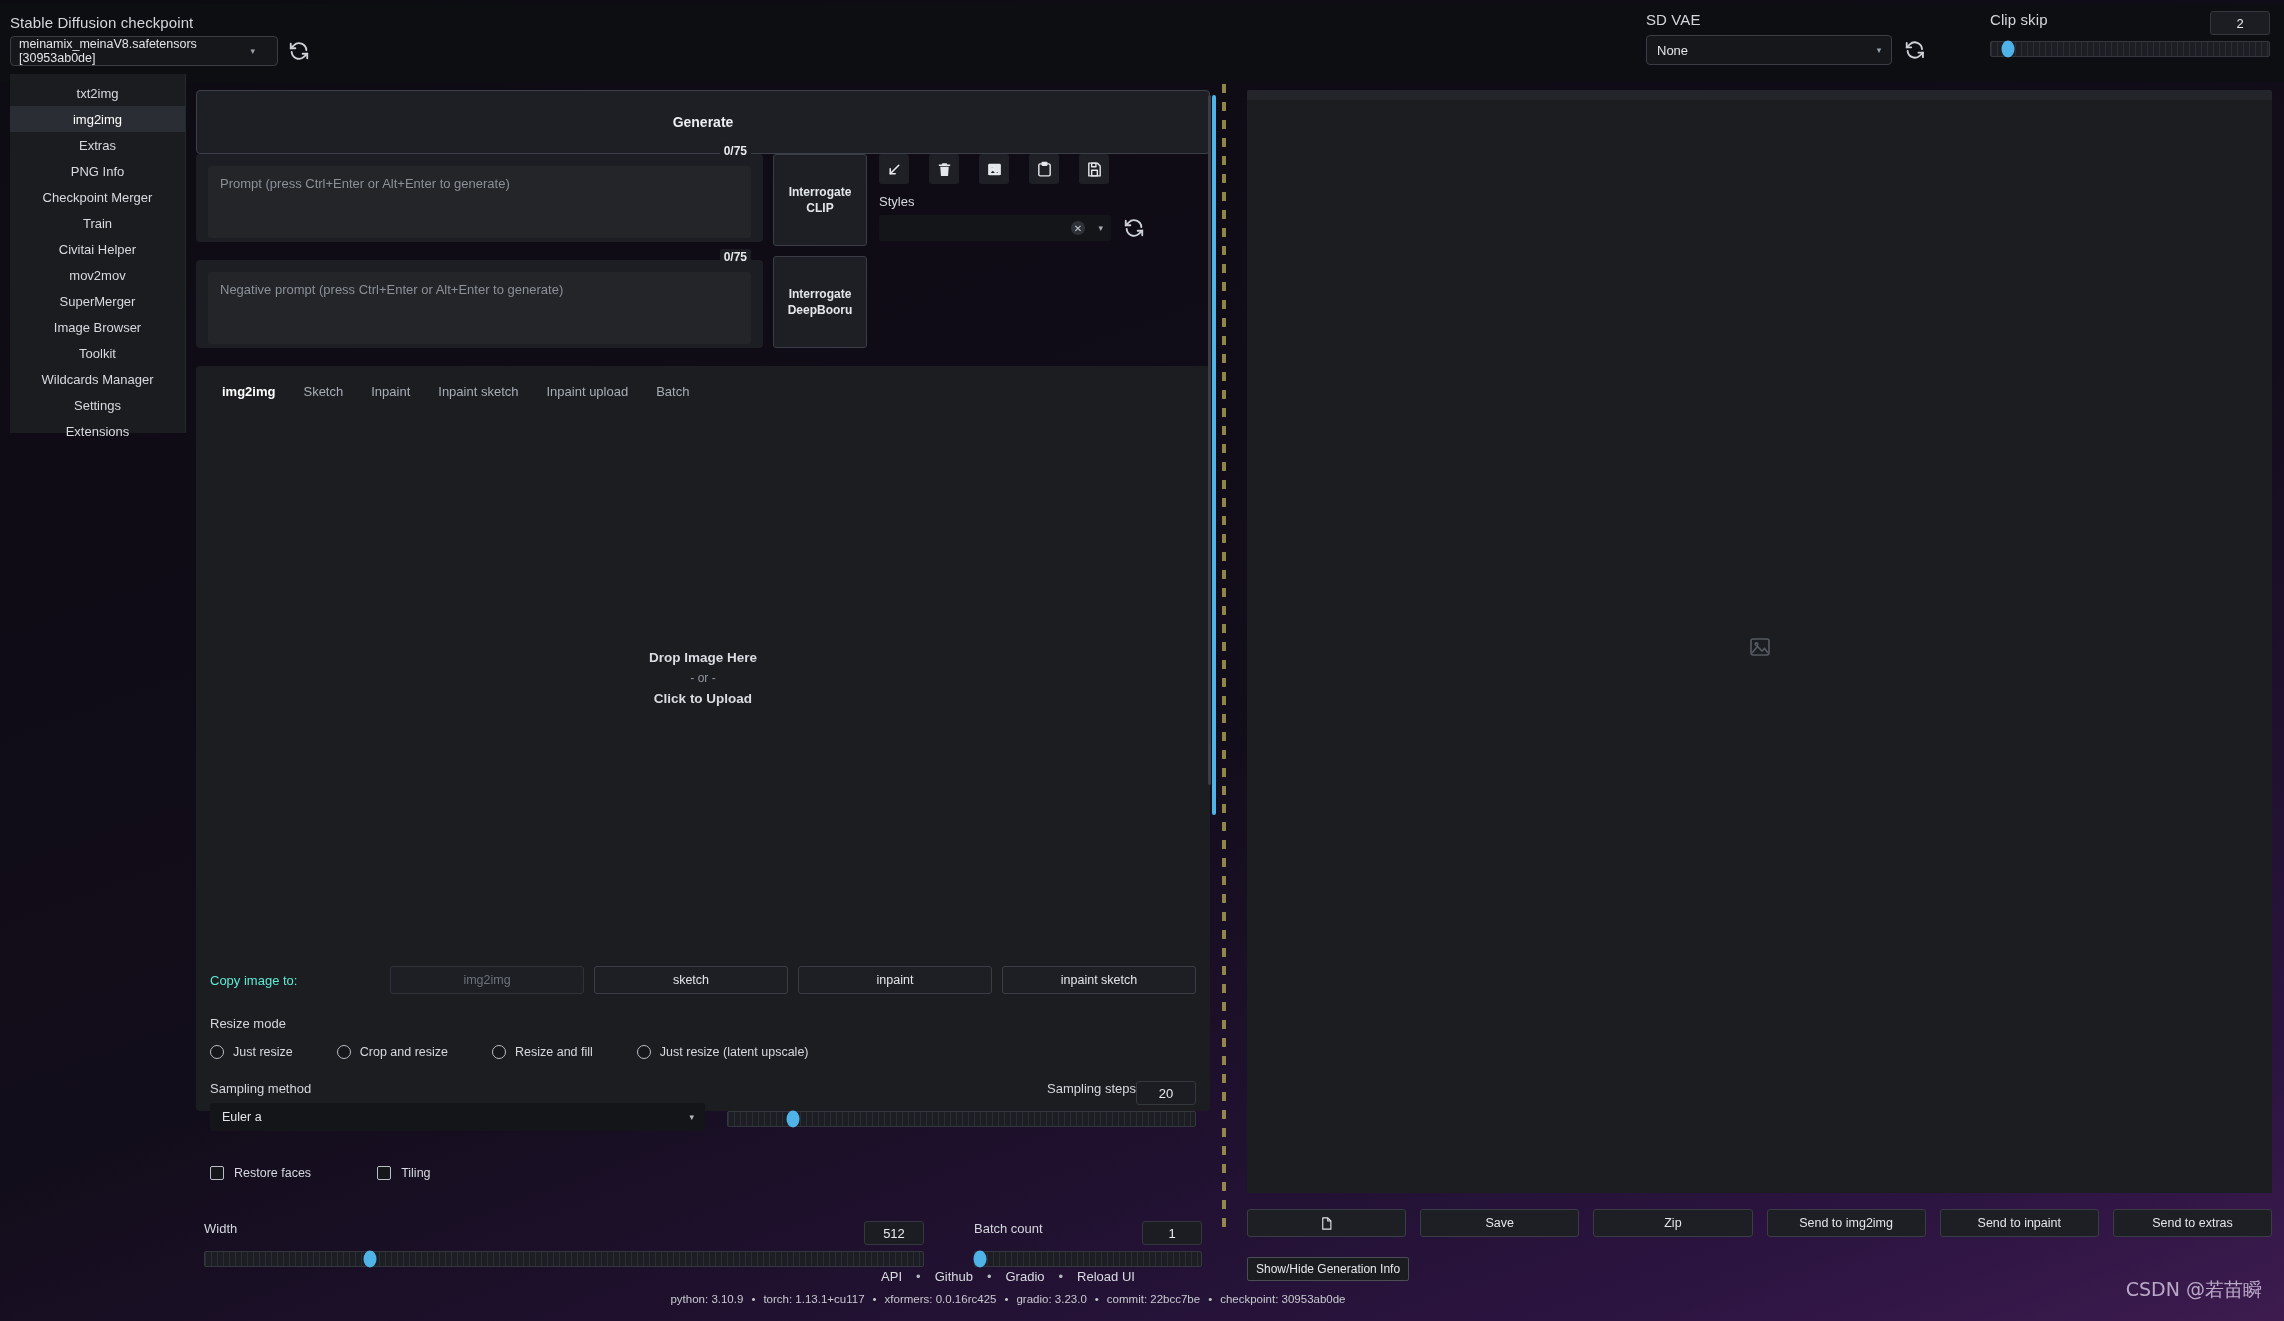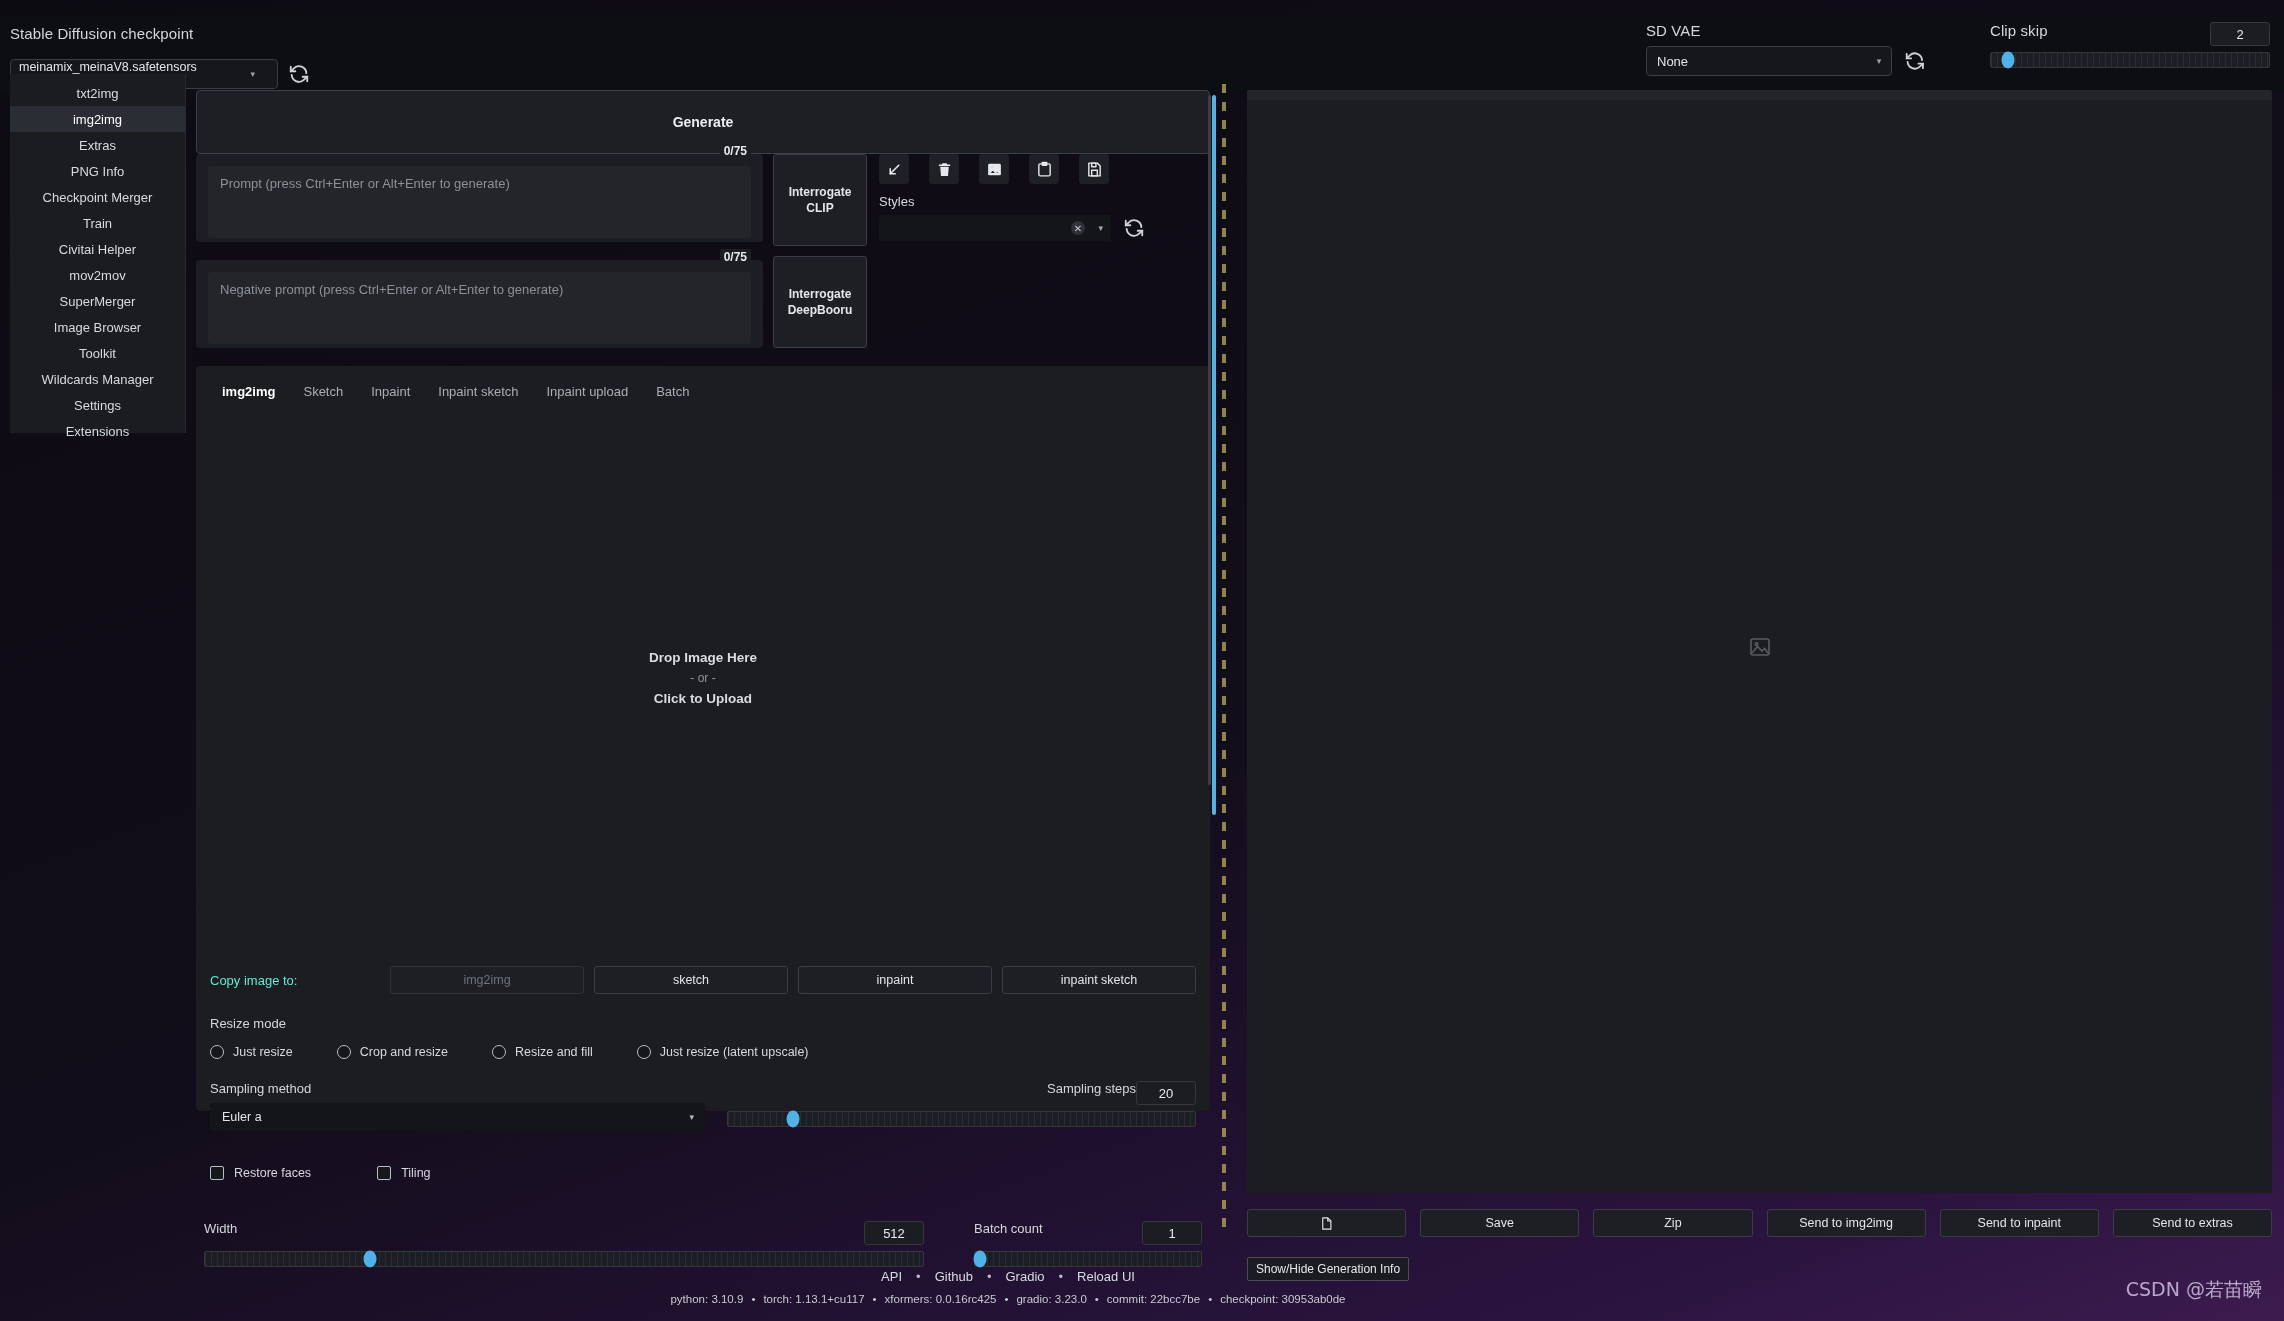--- a/index.html
+++ b/index.html
@@ -10,27 +10,27 @@
     color: #c5c8ce;
     overflow: hidden;
   }
   body {
     position: relative;
     background: linear-gradient(160deg, #0d0b12 0%, #120d1a 55%, #2b1440 88%, #3d1b4f 100%);
   }
 
   
   .topbar {
-    position: absolute; left: 0; top: 15px; width: 2284px; height: 78px;
+    position: absolute; left: 0; top: 4px; width: 2284px; height: 78px;
     background: #0d0e11;
   }
   .field-label { font-size: 15px; color: #d3d6db; letter-spacing: .1px; }
 
   .ckpt-wrap { position: absolute; left: 10px; top: 10px; width: 320px; }
-  .ckpt-row { display: flex; align-items: center; gap: 10px; margin-top: 17px; }
+  .ckpt-row { display: flex; align-items: center; gap: 10px; margin-top: 5px; }
   .ckpt-select {
     width: 268px; height: 30px; background: #16171b; border: 1px solid #3a3d45;
     border-radius: 4px; display: flex; align-items: center; padding: 0 8px;
     font-size: 12.5px; color: #e3e5e9; position: relative;
   }
   .ckpt-select .caret { position: absolute; right: 22px; font-size: 9px; color: #9aa0aa; }
   .refresh-ico { width: 22px; height: 22px; color: #cfd3d9; cursor: pointer; }
 
   .vae-wrap { position: absolute; left: 1646px; top: 7px; width: 280px; }
   .vae-row { display: flex; align-items: center; gap: 12px; margin-top: 7px; }

